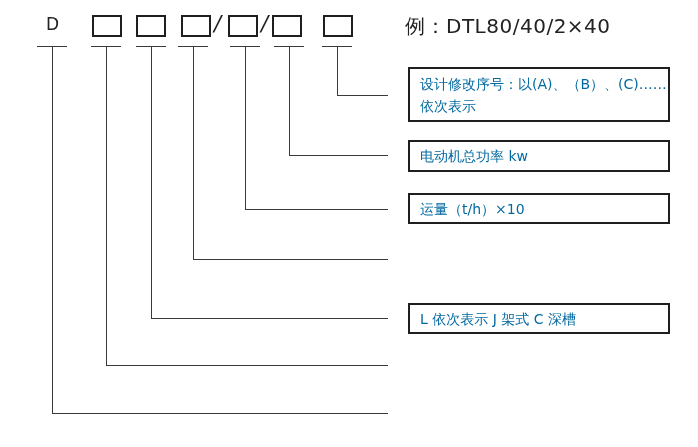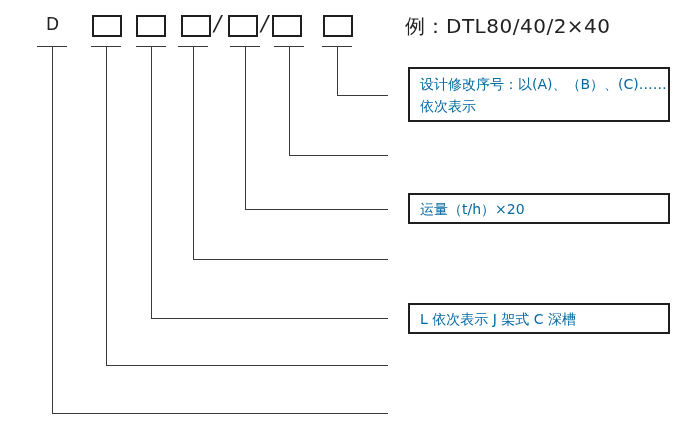--- a/index.html
+++ b/index.html
@@ -89,16 +89,17 @@
   <div class="tbar" style="left:274px;top:46px;width:30px"></div>
   <div class="vline" style="left:289px;top:46px;height:109px"></div>
   <div class="hline" style="left:289px;top:155px;width:99px"></div>
 
   <div class="tbar" style="left:322px;top:46px;width:30px"></div>
   <div class="vline" style="left:337px;top:46px;height:49px"></div>
   <div class="hline" style="left:337px;top:95px;width:51px"></div>
 
   <div class="label-box multiline" style="top:67px;height:47px">设计修改序号：以(A)、（B）、(C)……
 依次表示</div>
-  <div class="label-box" style="top:193px;height:27px">运量（t/h）×20</div>
+  <div class="label-box" style="top:140px;height:28px">电动机总功率 kw</div>
+  <div class="label-box" style="top:193px;height:27px">运量（t/h）×10</div>
   <div class="label-box" style="top:303px;height:27px">L 依次表示 J 架式 C 深槽</div>
 
 </div>
 
 </body></html>

